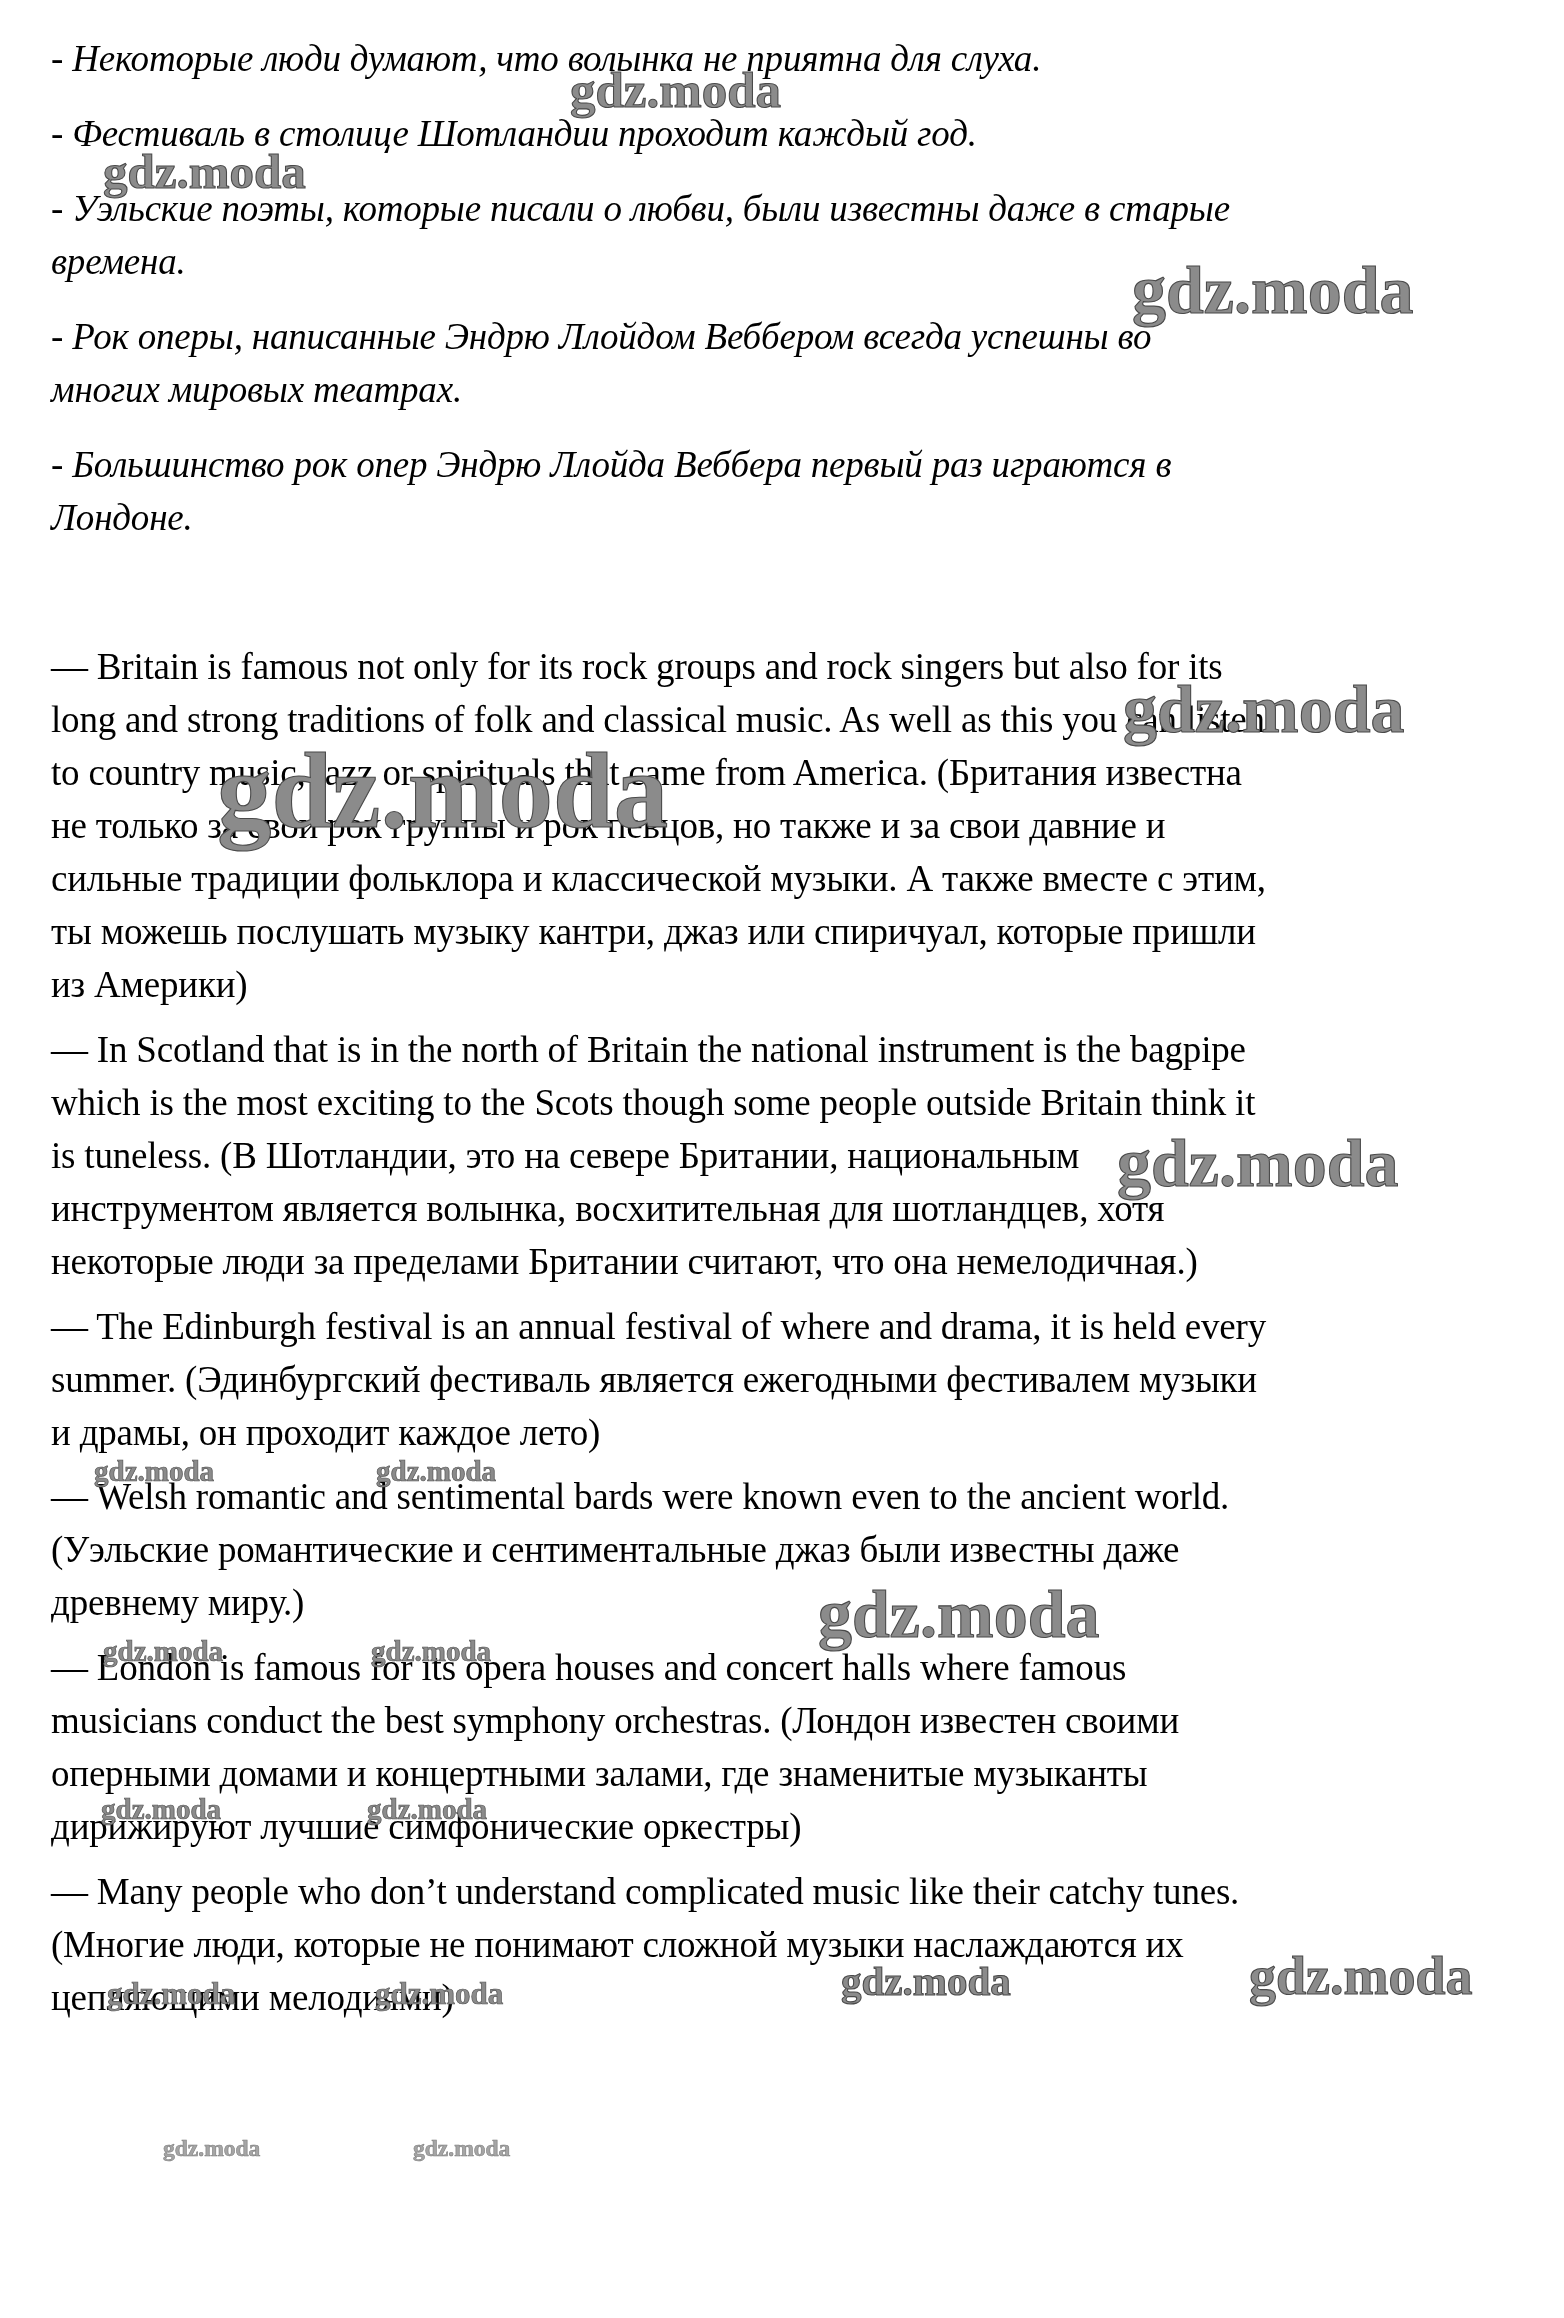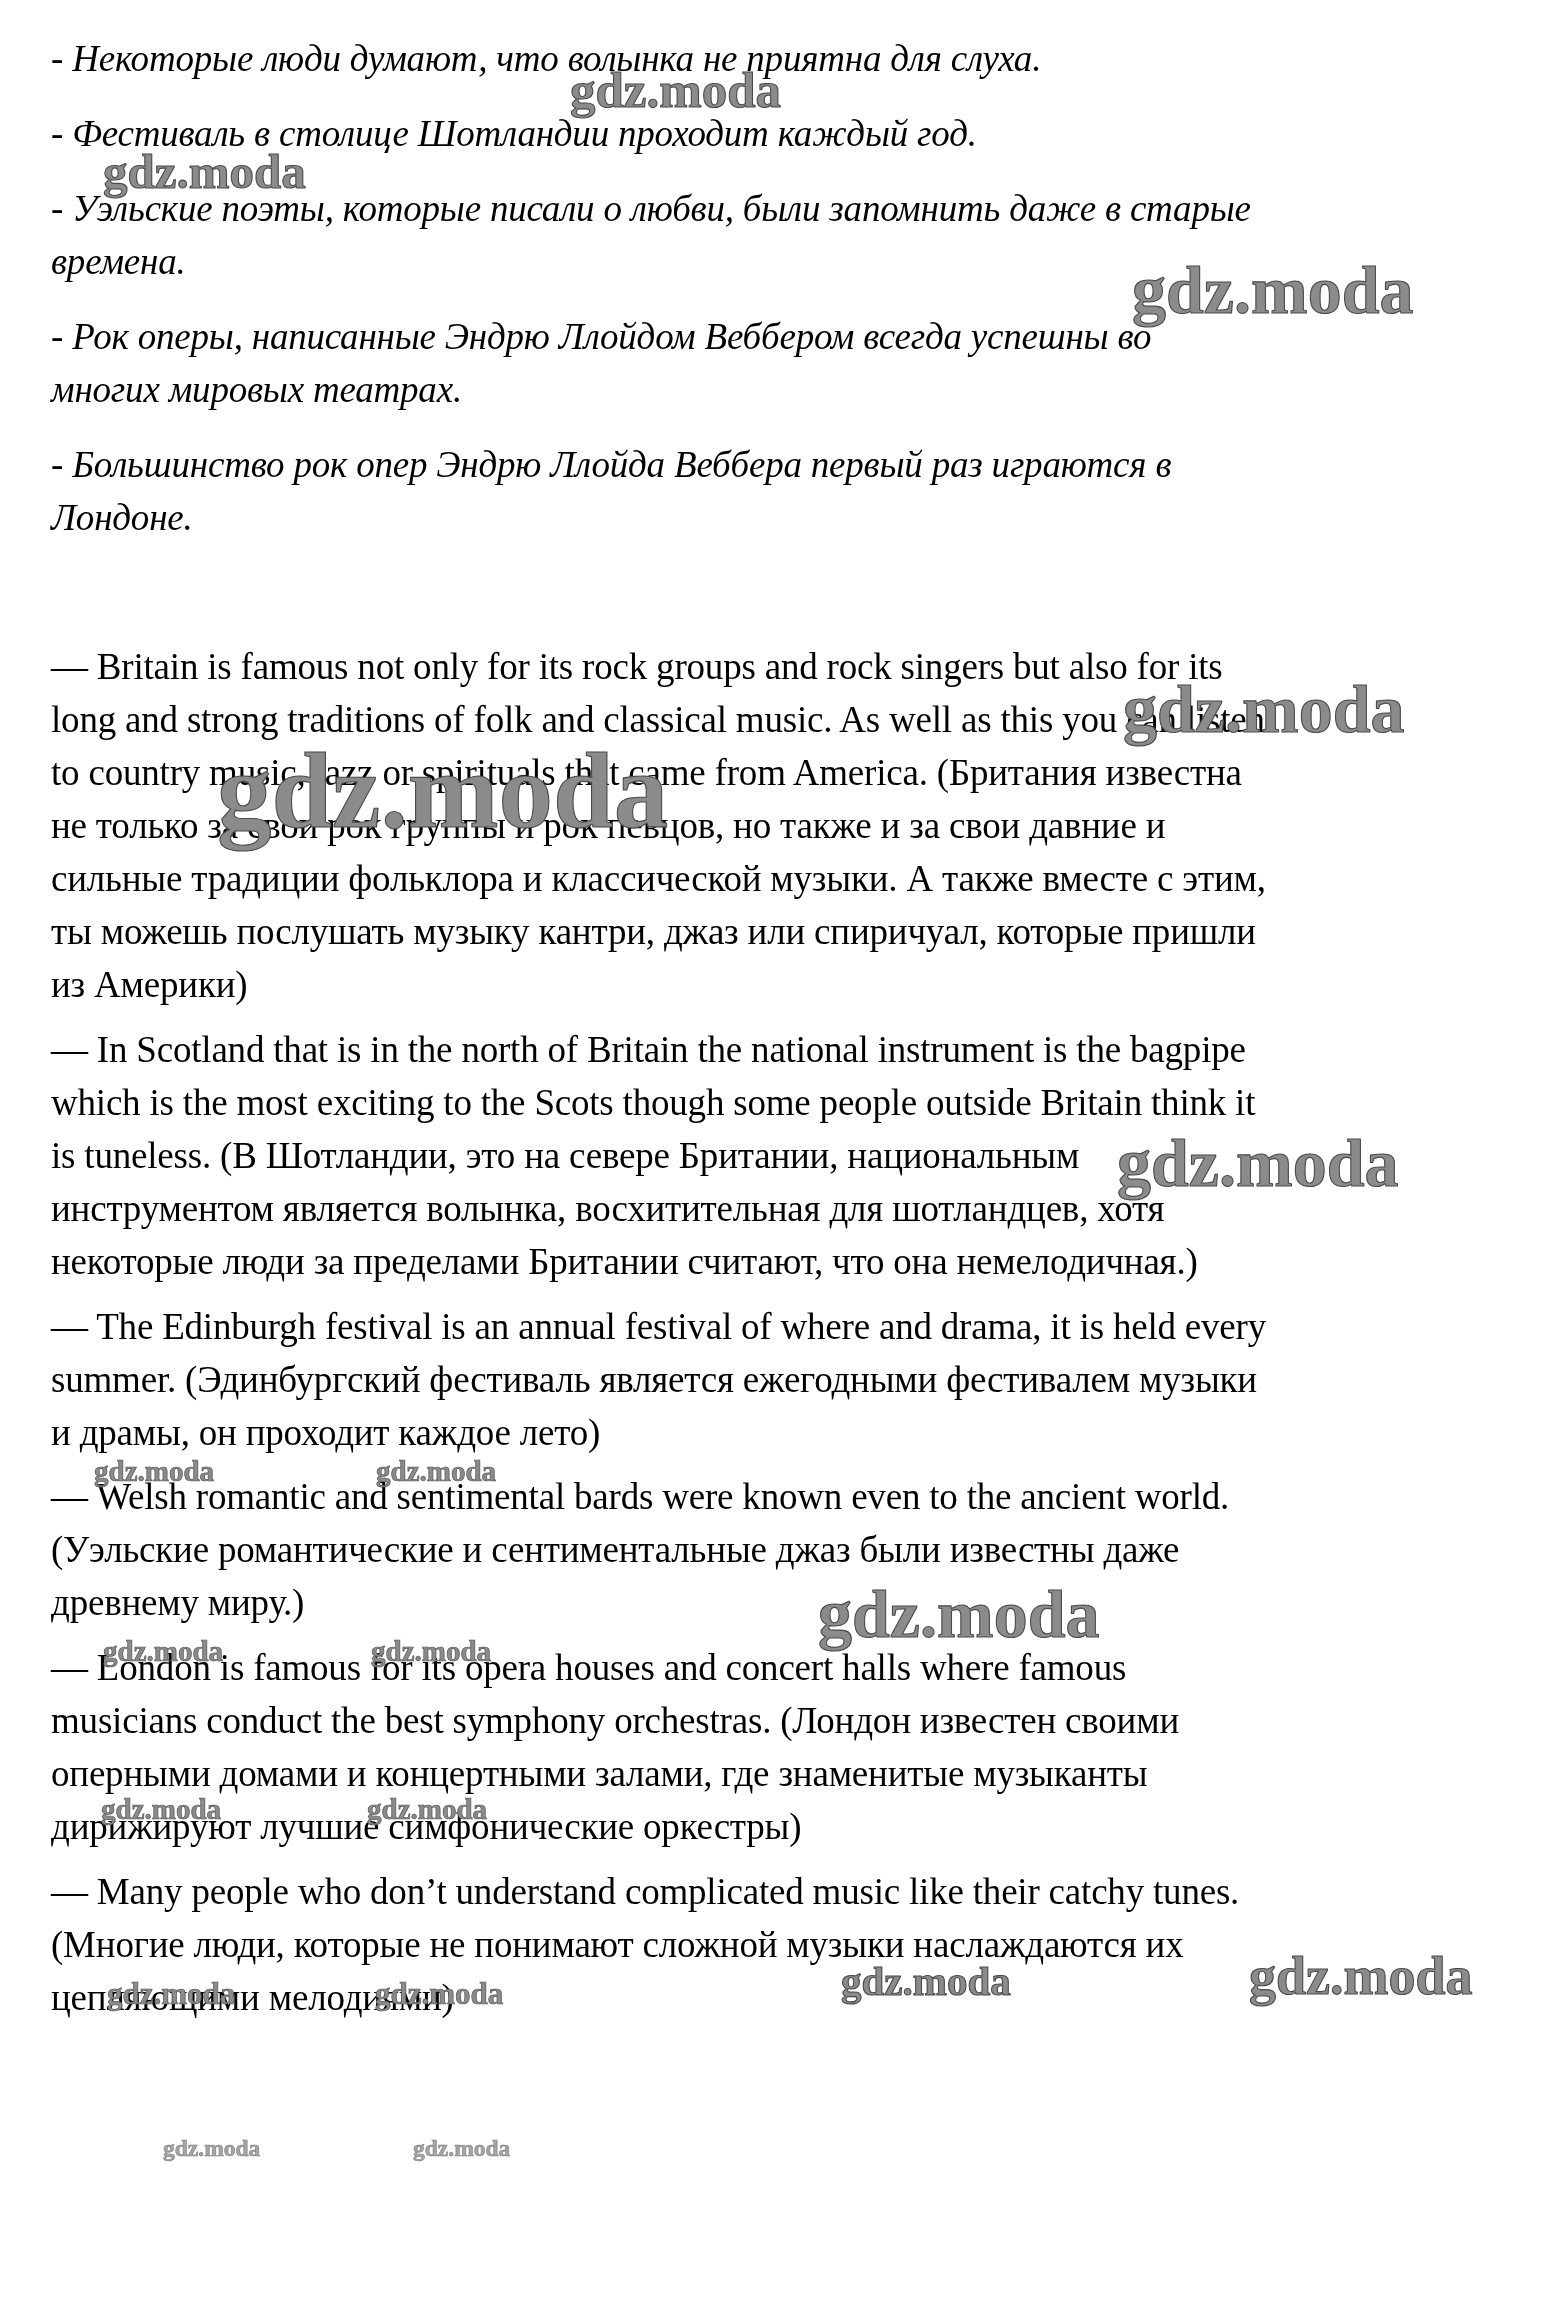--- a/index.html
+++ b/index.html
@@ -71,21 +71,21 @@
 </head>
 <body>
 
 <div class="page">
 
   <div class="text-flow">
 
     <div class="bullet-list">
       <div class="bullet-item">- Некоторые люди думают, что волынка не приятна для слуха.</div>
       <div class="bullet-item">- Фестиваль в столице Шотландии проходит каждый год.</div>
-      <div class="bullet-item">- Уэльские поэты, которые писали о любви, были запомнить даже в старые
+      <div class="bullet-item">- Уэльские поэты, которые писали о любви, были известны даже в старые
 времена.</div>
       <div class="bullet-item">- Рок оперы, написанные Эндрю Ллойдом Веббером всегда успешны во
 многих мировых театрах.</div>
       <div class="bullet-item">- Большинство рок опер Эндрю Ллойда Веббера первый раз играются в
 Лондоне.</div>
     </div>
 
     <div class="paragraph">— Britain is famous not only for its rock groups and rock singers but also for its
 long and strong traditions of folk and classical music. As well as this you can listen
 to country music, jazz or spirituals that came from America. (Британия известна

